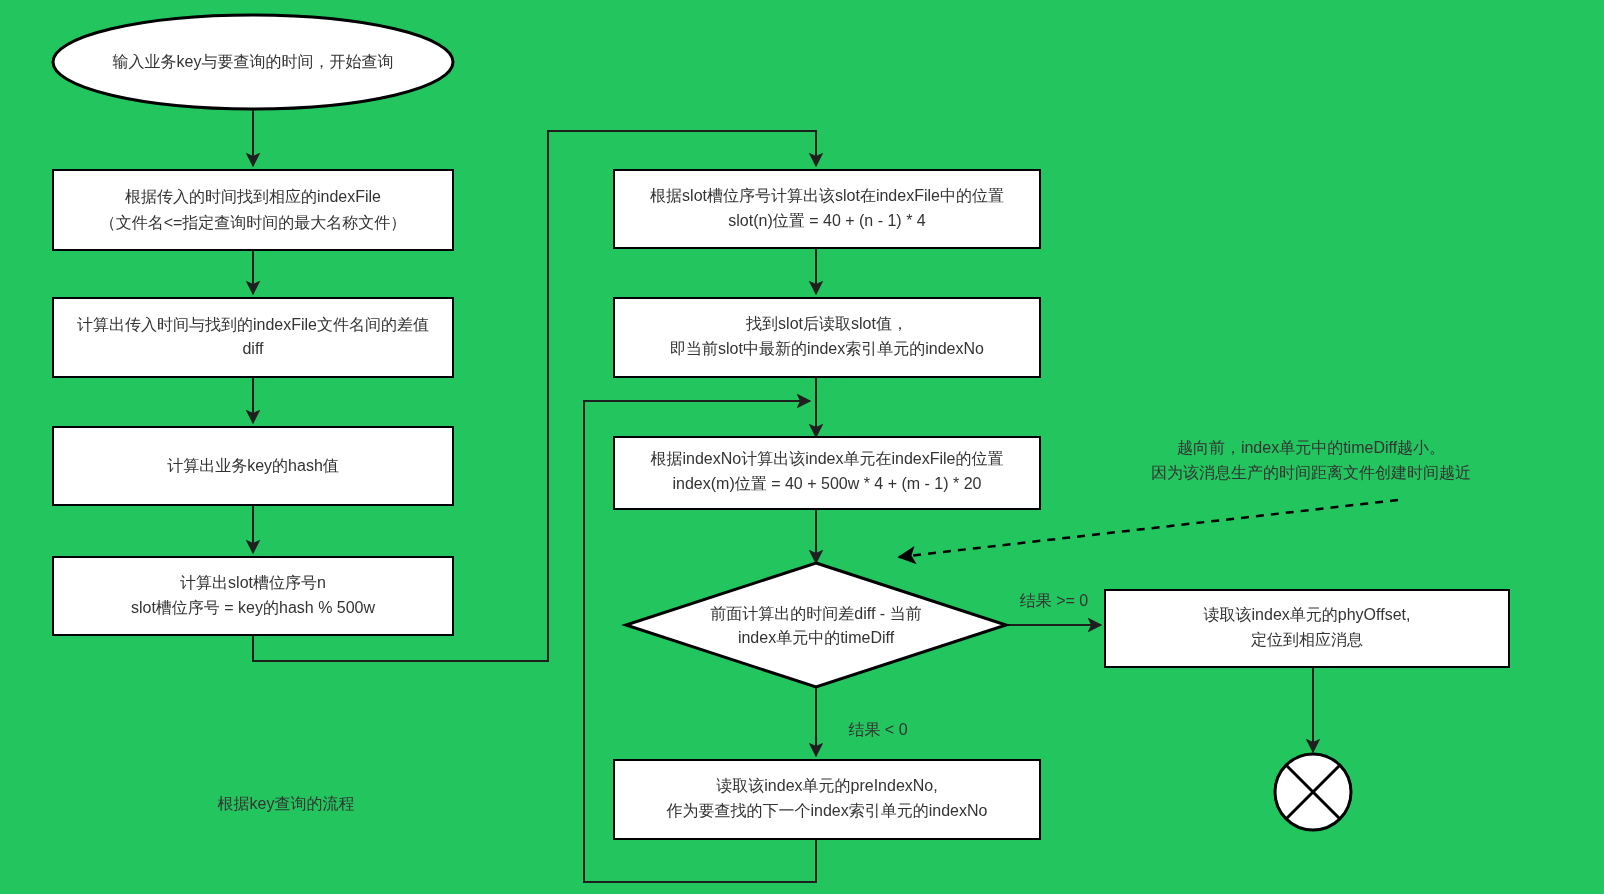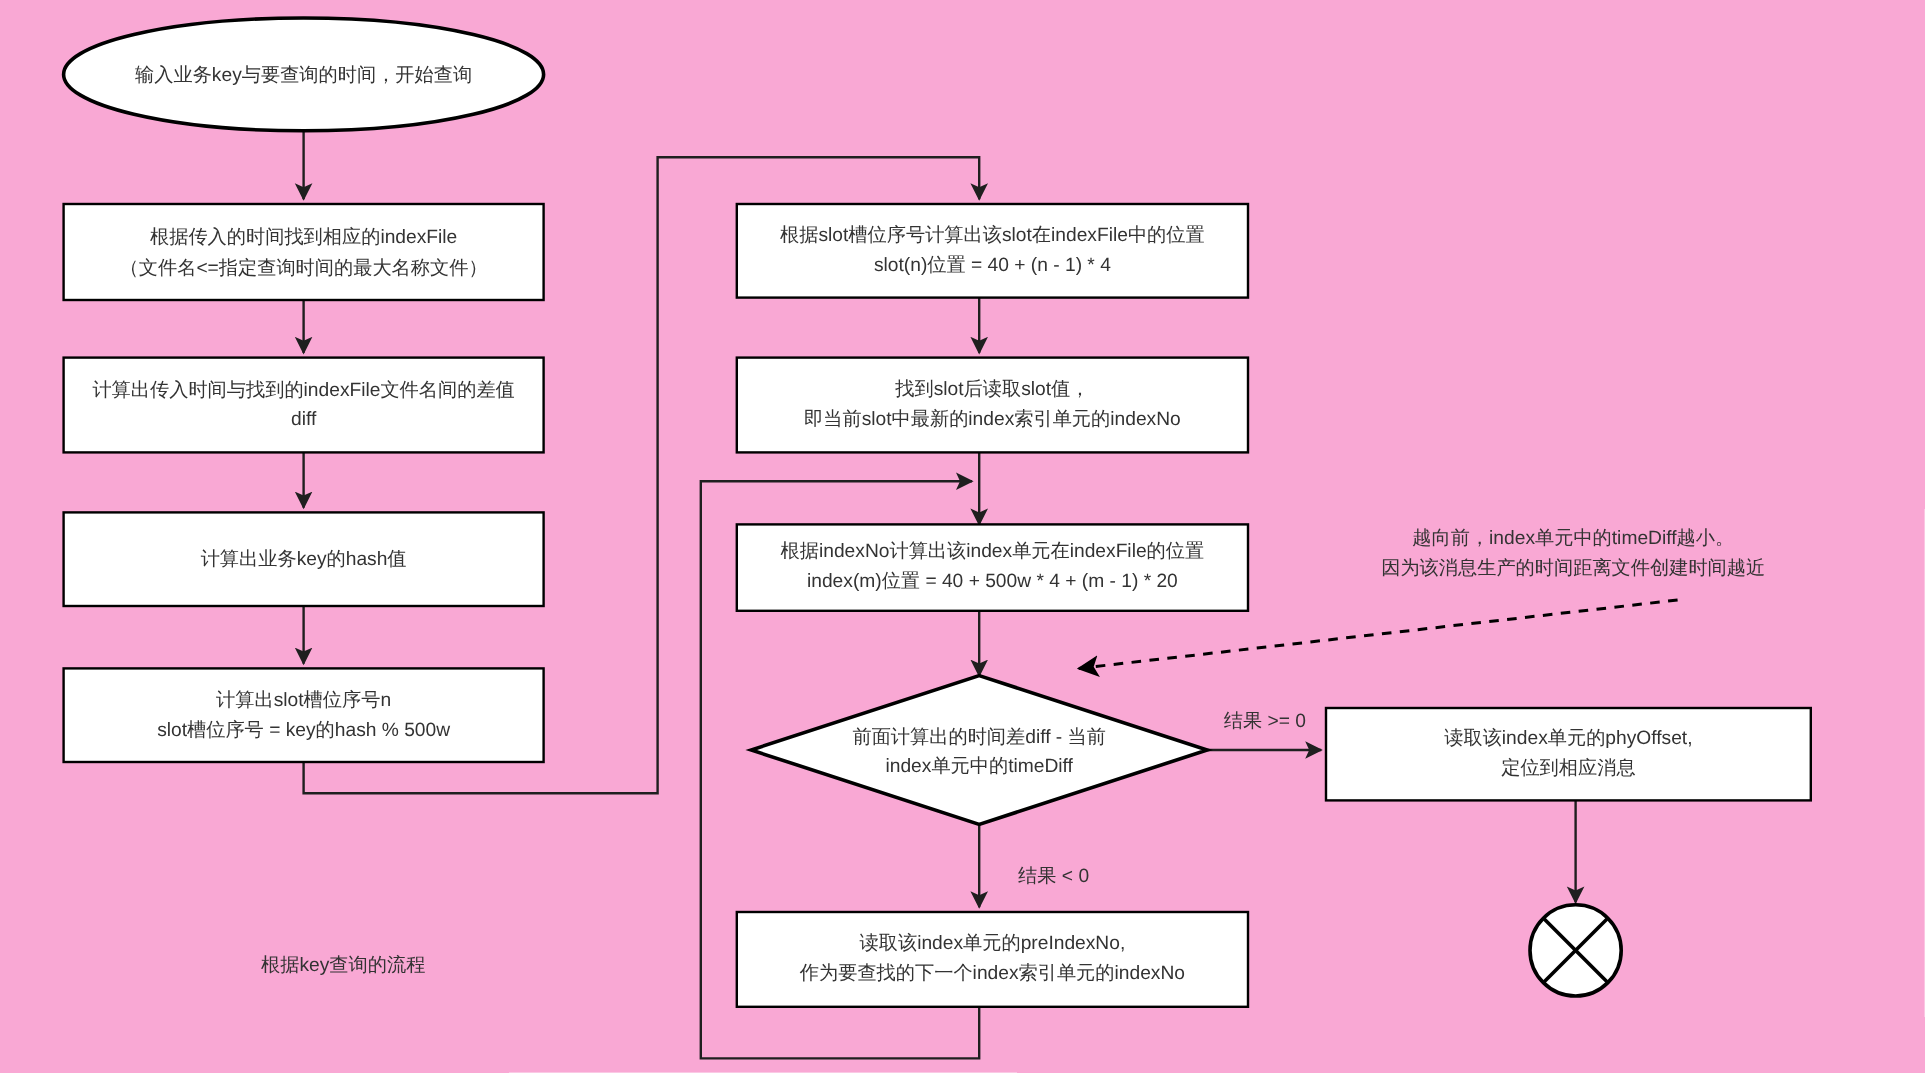--- a/index.html
+++ b/index.html
@@ -7,21 +7,21 @@
     padding: 0;
     background: #ffffff;
   }
   body {
     font-family: "Liberation Sans", "DejaVu Sans", sans-serif;
   }
   #diagram-root {
     position: relative;
     width: 1604px;
     height: 894px;
-    background: #f9a8d4;
+    background: #22c55e;
     overflow: hidden;
   }
   svg#flow-svg {
     position: absolute;
     top: 0;
     left: 0;
     width: 1604px;
     height: 894px;
   }
   .node-shape {

